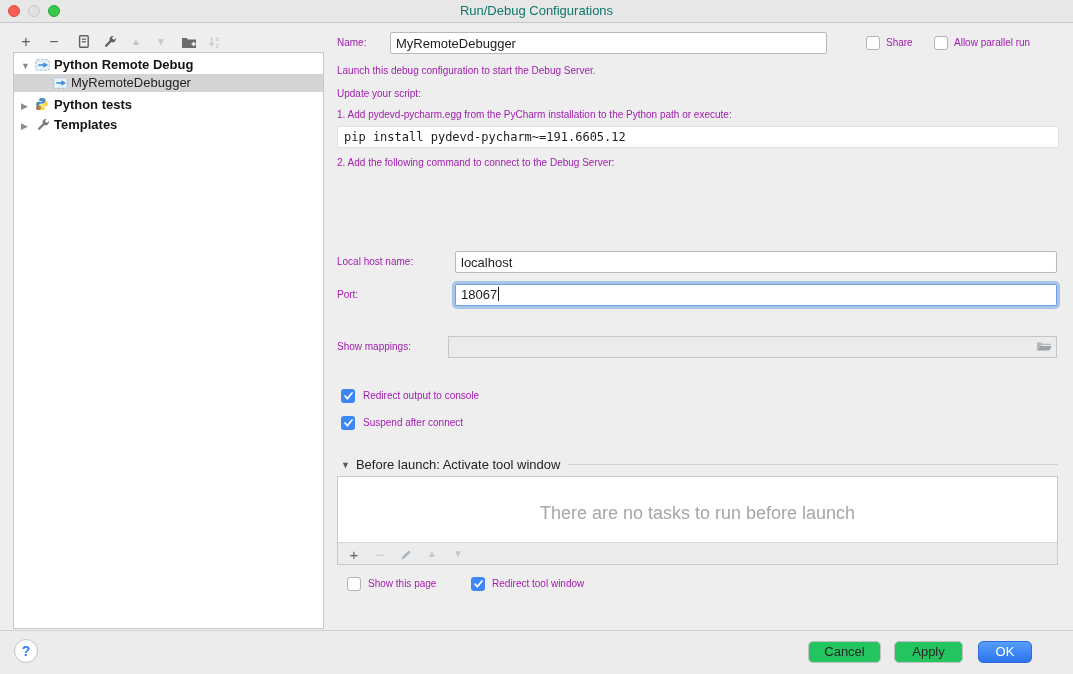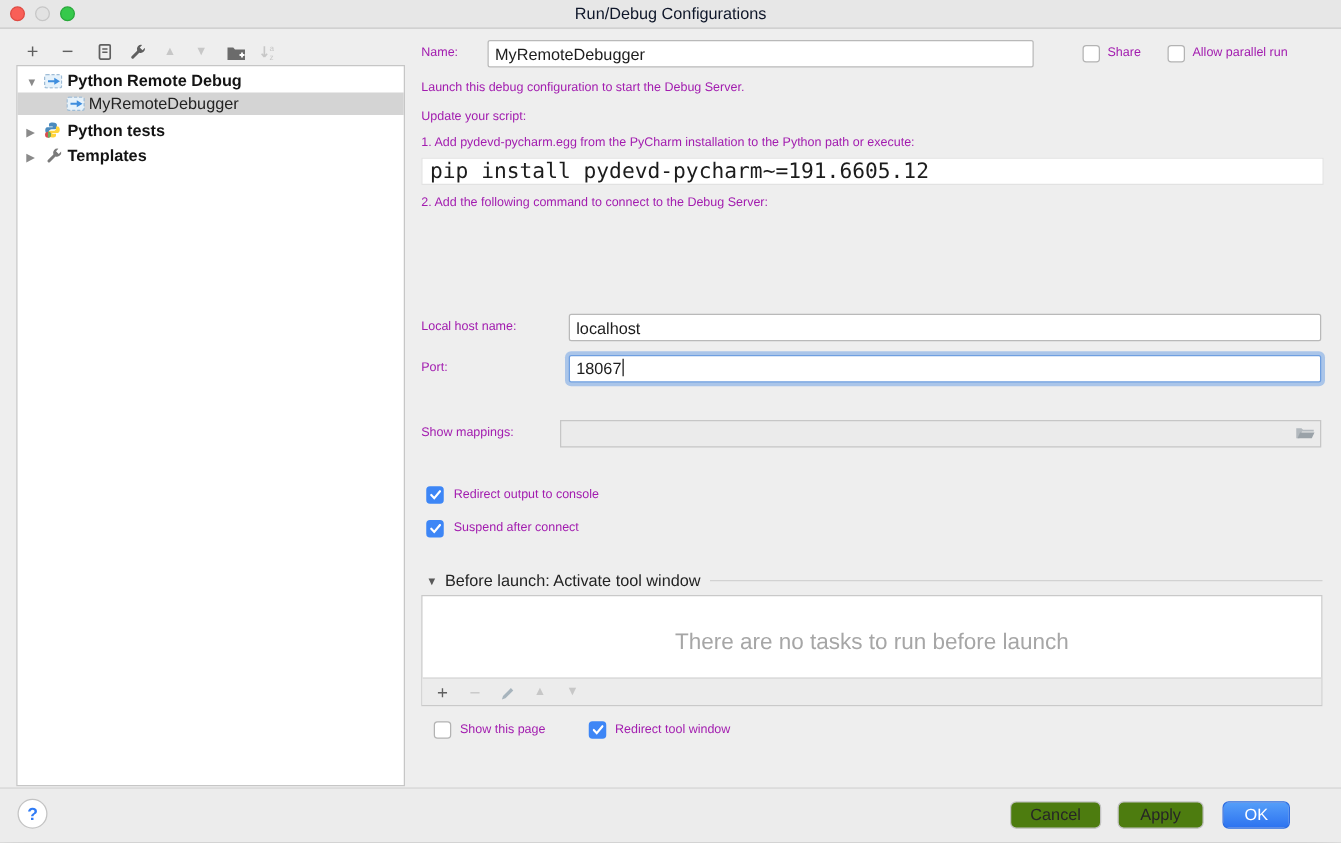--- a/index.html
+++ b/index.html
@@ -1,20 +1,20 @@
 <!DOCTYPE html>
 <html><head>
 <meta charset="utf-8">
 <style>
   html,body{margin:0;padding:0;background:#d8d8d8;font-family:"Liberation Sans",sans-serif;}
   .window{position:relative;width:1073px;height:674px;background:#eeeeee;overflow:hidden;
           box-shadow:0 10px 30px rgba(0,0,0,.3);font-size:13px;color:#242424;}
   
   .titlebar{position:absolute;left:0;top:0;right:0;height:22px;background:#e7e7e7;border-bottom:1px solid #c9c9c9;}
-  .titlebar .title{display:block;text-align:center;line-height:22px;font-size:13px;color:#0f172a;}
+  .titlebar .title{display:block;text-align:center;line-height:22px;font-size:13px;color:#0f766e;}
   .light{position:absolute;top:5px;width:12px;height:12px;border-radius:50%;box-sizing:border-box;}
   .light.close{left:8px;background:#f95f57;border:1px solid #df4a42;}
   .light.min{left:28px;background:#e2e2e2;border:1px solid #c6c6c6;}
   .light.zoom{left:48px;background:#36c94b;border:1px solid #28a83a;}
   
   .ticon{position:absolute;top:32px;width:20px;height:20px;display:flex;align-items:center;justify-content:center;}
   .glyph{font-size:16px;color:#5f5f5f;line-height:1;}
   .glyph.dis{color:#c7c7c7;}
   .tri-g{font-size:10px;}
   
@@ -26,21 +26,21 @@
   .trow .tlabel{position:absolute;top:0;font-size:13px;white-space:nowrap;}
   .trow.sel{background:#d4d4d4;}
   .bold{font-weight:bold;color:#141414;}
   
   .lbl{position:absolute;font-size:10px;color:#a21caf;white-space:nowrap;}
   .input{position:absolute;height:22px;background:#fff;border:1px solid #b9b9b9;border-radius:2px;
          font-family:"Liberation Sans",sans-serif;font-size:13px;padding:0 5px;box-sizing:border-box;color:#1d1d1d;outline:none;}
   .input.focusring{border:1px solid #6f9fe0;box-shadow:0 0 0 3px rgba(125,170,230,.6);line-height:19px;}
   .caret{display:inline-block;width:1px;height:14px;background:#1a1a1a;vertical-align:-2px;margin-left:1px;}
   .code{position:absolute;left:337px;width:722px;background:#fff;border:1px solid #e2e2e2;
-        font-family:"DejaVu Sans Mono",monospace;font-size:17px;color:#1c1c1c;box-sizing:border-box;
+        font-family:"DejaVu Sans Mono",monospace;font-size:12px;color:#1c1c1c;box-sizing:border-box;
         padding:2px 6px;white-space:pre;line-height:20px;}
   .cb{position:absolute;width:14px;height:14px;border-radius:3px;box-sizing:border-box;}
   .cb.off{background:#fff;border:1px solid #b3b3b3;}
   .cb.on{background:#3d86f6;}
   .cb.on svg{display:block;margin:3px auto 0;}
   .pathfield{position:absolute;left:448px;top:336px;width:609px;height:22px;background:#ebebeb;
              border:1px solid #c6c6c6;box-sizing:border-box;}
   .pathfield .ficon{position:absolute;right:4px;top:3px;}
   
   .blheader{position:absolute;left:341px;top:457px;width:717px;display:flex;align-items:center;}
@@ -53,21 +53,21 @@
   .taskbar{position:absolute;left:0;right:0;bottom:0;height:21px;background:#ececec;border-top:1px solid #d6d6d6;}
   .taskbar .ticon{top:1px;}
   
   .sep{position:absolute;left:0;right:0;top:630px;border-top:1px solid #cfcfcf;}
   .footer{position:absolute;left:0;right:0;top:631px;bottom:0;background:#ececec;}
   .help{position:absolute;left:14px;top:639px;width:24px;height:24px;border-radius:50%;background:#fff;
         border:1px solid #c3c3c3;box-sizing:border-box;text-align:center;line-height:22px;
         color:#2f7bf6;font-weight:bold;font-size:14px;}
   .btn{position:absolute;top:641px;height:22px;border-radius:5px;font-size:13px;text-align:center;
        line-height:20px;box-sizing:border-box;}
-  .btn.plain{background:#4d7c0f;border:1px solid #c3c3c3;color:#262626;}
+  .btn.plain{background:#22c55e;border:1px solid #c3c3c3;color:#262626;}
   .btn.primary{background:linear-gradient(#559ef9,#2d73f0);border:1px solid #2d6ce0;color:#fff;}
 </style>
 </head>
 <body>
 
 <div class="window">
 
   <div class="titlebar">
     <span class="light close"></span>
     <span class="light min"></span>

